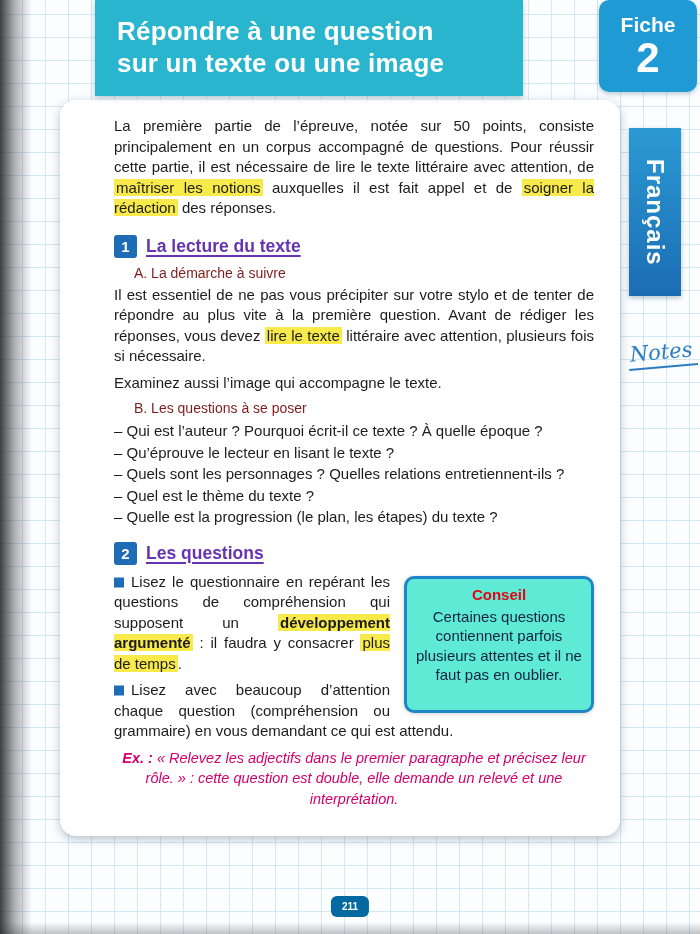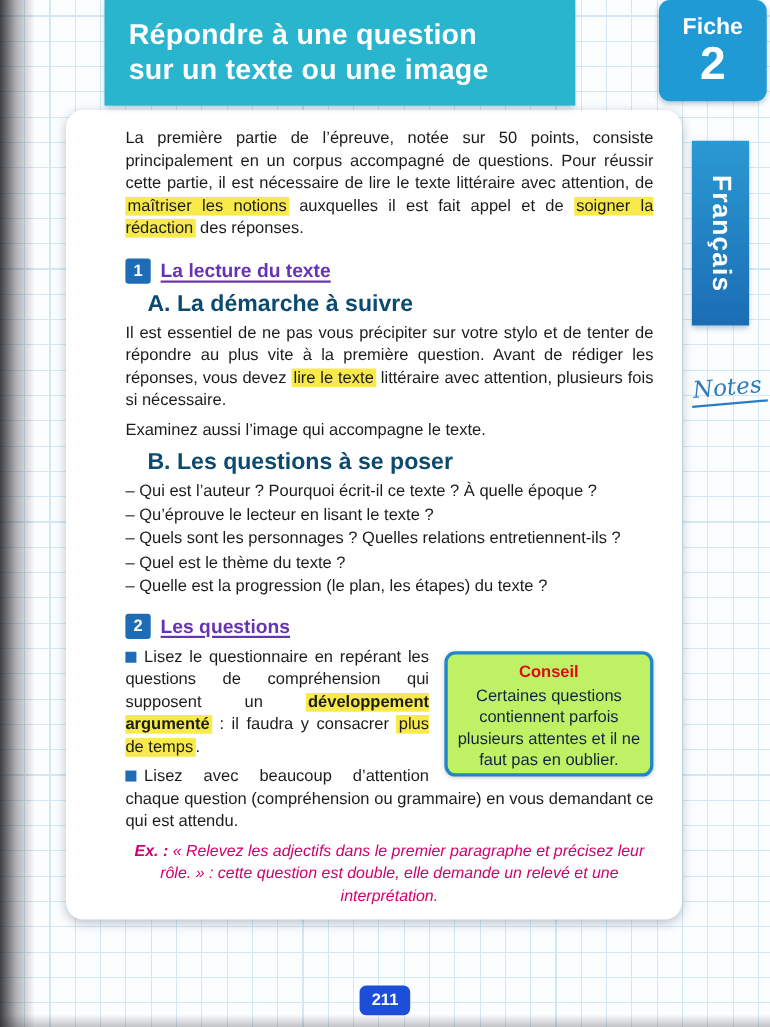--- a/index.html
+++ b/index.html
@@ -37,45 +37,45 @@
     background:linear-gradient(180deg,#2b99d4,#1b6db3);
     display:flex;align-items:center;justify-content:center;
     box-shadow:0 2px 5px rgba(40,90,110,.35);}
   .subject-tab span{writing-mode:vertical-rl;color:#fff;font-weight:bold;font-size:24px;letter-spacing:1px;}
 
   .notes{position:absolute;left:628px;top:340px;z-index:20;transform:rotate(-5deg);
     font-family:"DejaVu Serif", serif;font-style:italic;font-size:21px;color:#2b7cc0;
     border-bottom:2px solid #2b7cc0;padding:0 4px 2px 2px;}
 
   .page-badge{position:absolute;left:50%;transform:translateX(-50%);top:896px;z-index:20;
-    background:#1d4ed8;color:#fff;font-weight:bold;font-size:15px;border-radius:6px;
+    background:#0369a1;color:#fff;font-weight:bold;font-size:10px;border-radius:6px;
     padding:5px 11px;}
 
   
   p{ text-align:justify; font-size:15px; line-height:1.37; margin-bottom:6px;}
   .hl{ background:#f7ea4a; padding:0 2px; }
   .hl-b{ background:#f7ea4a; padding:0 2px; font-weight:bold; }
   .intro{ margin-bottom:16px; }
 
   .sec-head{display:flex;align-items:center;gap:9px;margin:12px 0 7px;}
   .sec-num{width:23px;height:23px;background:#1d6cb5;color:#fff;font-weight:bold;font-size:15px;
     display:flex;align-items:center;justify-content:center;border-radius:3px;flex:0 0 auto;}
   .sec-title{color:#6633b2;font-weight:bold;font-size:17.5px;
     text-decoration:underline;text-underline-offset:3px;text-decoration-thickness:1.5px;}
 
-  .sub{color:#0c4a6e;font-weight:bold;font-size:21px;margin:7px 0 4px 20px;}
+  .sub{color:#7f1d1d;font-weight:normal;font-size:14px;margin:7px 0 4px 20px;}
 
   .qlist{margin:3px 0 14px;}
   .qlist div{font-size:15px;line-height:1.43;}
 
   .bullet .sq{display:inline-block;width:10px;height:10px;background:#1d6cb5;margin-right:7px;
     transform:translateY(0.5px);}
 
-  .conseil{float:right;width:190px;margin:4px 0 8px 14px;background:#bef264;border:3px solid #1f86c8;
-    border-radius:10px;padding:7px 9px 2px;box-shadow:0 1px 4px rgba(0,0,0,.18);}
+  .conseil{float:right;width:190px;margin:4px 0 8px 14px;background:#5eead4;border:3px solid #1f86c8;
+    border-radius:10px;padding:7px 9px 25px;box-shadow:0 1px 4px rgba(0,0,0,.18);}
   .conseil .ct{color:#e30613;font-weight:bold;font-size:15px;text-align:center;margin-bottom:4px;}
   .conseil .cx{font-size:15px;text-align:center;line-height:1.3;color:#14233f;}
 
   .example{clear:both;color:#d2006e;font-style:italic;font-size:14.5px;line-height:1.4;
     text-align:center;margin-top:6px;}
   .example .exb{font-weight:bold;}
 </style>
 </head>
 <body>
 

